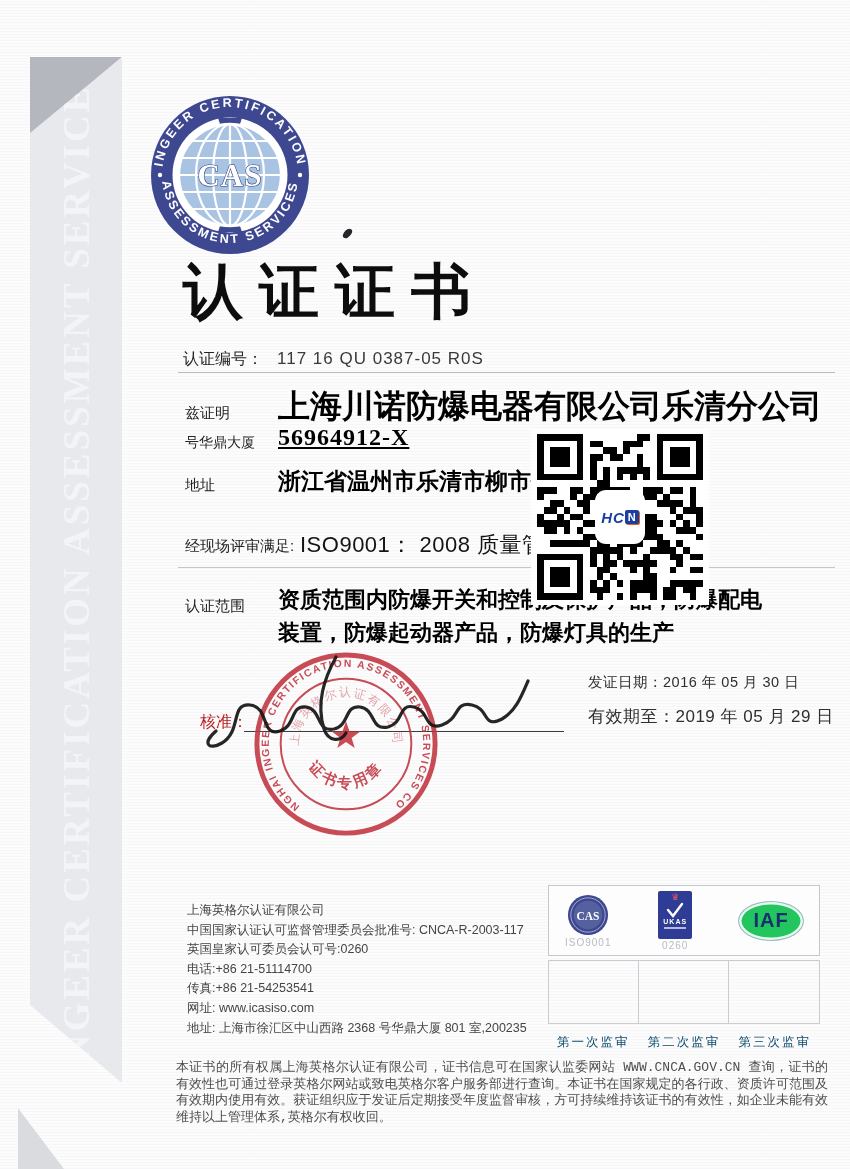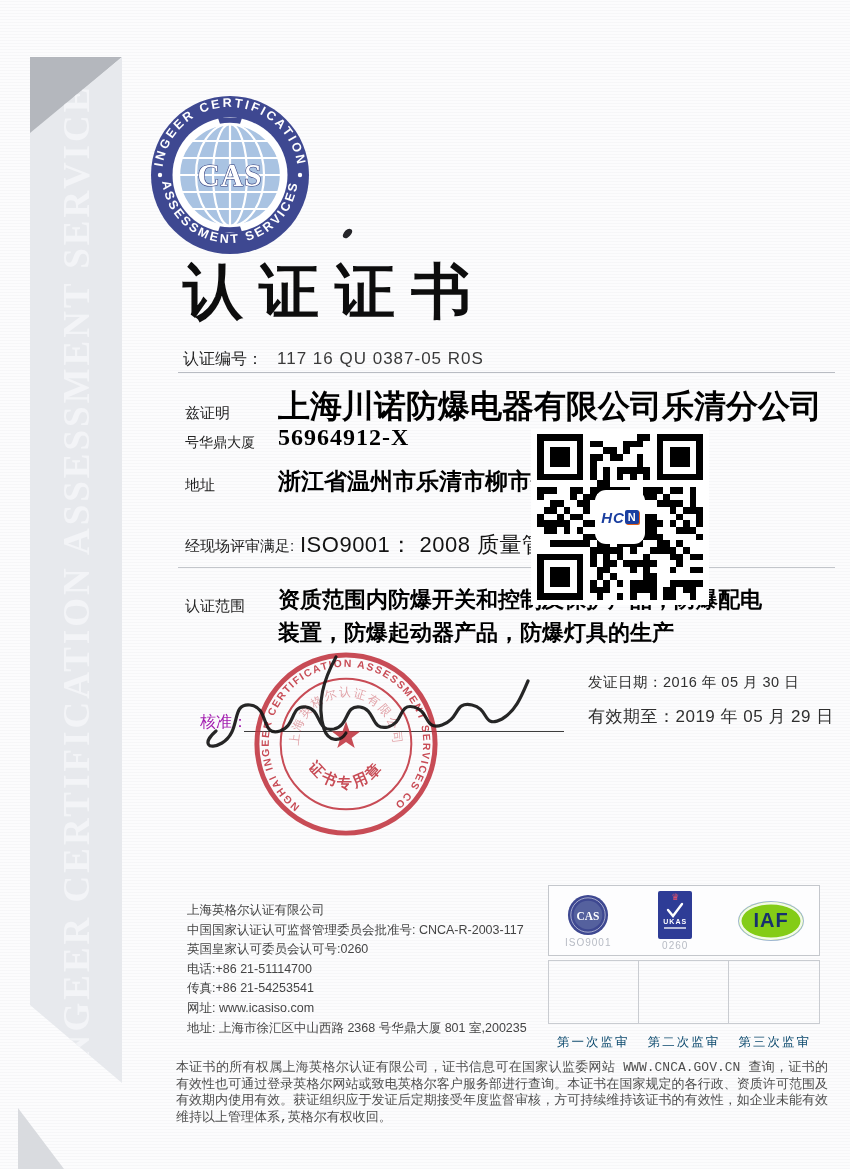--- a/index.html
+++ b/index.html
@@ -29,21 +29,21 @@
         font-size:60px;letter-spacing:16px;color:#0d0d0d;}
   .row-certno{left:183px;top:349px;font-size:16px;color:#333;}
   .row-certno .val{font-size:17px;color:#3a3a3a;letter-spacing:1px;margin-left:14px;}
   .hr1{left:178px;top:372px;width:657px;border-top:1.5px solid #b9bcc3;}
   .lbl{color:#242424;}
   .l-certify{left:185px;top:404px;font-size:15px;}
   .v-company{left:278px;top:385px;font-family:"Liberation Serif", serif;font-weight:bold;
         font-size:32px;color:#000;white-space:nowrap;}
   .l-orgcode{left:185px;top:434px;font-size:14px;}
   .v-orgcode{left:278px;top:424px;font-family:"Liberation Serif", serif;font-weight:bold;
-        font-size:24px;color:#000;letter-spacing:1px;}
+        font-size:24px;color:#000;letter-spacing:1px;text-decoration:underline;}
   .l-addr{left:185px;top:476px;font-size:15px;}
   .v-addr{left:278px;top:466px;font-family:"Liberation Serif", serif;font-weight:bold;
         font-size:23px;color:#000;white-space:nowrap;}
   .l-std{left:185px;top:537px;font-size:15px;}
   .v-std{left:300px;top:530px;font-size:22px;color:#141414;letter-spacing:.5px;white-space:nowrap;}
   .hr2{left:178px;top:567px;width:657px;border-top:1px solid #c3c6cb;}
   .l-scope{left:185px;top:597px;font-size:15px;}
   .v-scope{left:278px;top:583px;font-family:"Liberation Serif", serif;font-weight:bold;
         font-size:22px;line-height:33px;color:#000;white-space:nowrap;}
 
@@ -52,21 +52,21 @@
   .qr svg{position:absolute;left:5px;top:5px;width:168px;height:166px;}
   .qr-logo{position:absolute;left:66px;top:63px;width:46px;height:50px;background:#fff;
         border-radius:9px;box-shadow:0 0 0 2px #fff;display:flex;align-items:center;
         justify-content:center;gap:1px;}
   .qr-logo .lh,.qr-logo .lc{font-weight:900;font-style:italic;font-size:15px;color:#1b3fa0;}
   .qr-logo .ln{display:inline-block;width:14px;height:14px;background:#1b3fa0;color:#fff;
         font-weight:900;font-size:11px;line-height:14px;text-align:center;border-radius:2px;
         font-style:normal;box-shadow:1px 1px 0 #e2601a;}
 
   
-  .l-approve{left:200px;top:712px;font-size:16px;color:#a21caf;}
+  .l-approve{left:200px;top:712px;font-size:16px;color:#b91c1c;}
   .approve-line{left:244px;top:731px;width:320px;border-top:1px solid #3c3c3c;}
   .date-row1{left:588px;top:673px;font-size:14.5px;color:#2f2f2f;letter-spacing:.5px;}
   .date-row2{left:588px;top:705px;font-size:17px;color:#2f2f2f;letter-spacing:.5px;text-align:center;}
 
   .stamp{left:247px;top:645px;width:198px;height:198px;opacity:.88;}
   .signature{left:186px;top:645px;width:350px;height:110px;}
 
   
   .issuer{left:187px;top:901px;font-size:12.5px;color:#454545;}
   .issuer div{height:19.6px;line-height:19.6px;white-space:nowrap;}
@@ -76,21 +76,21 @@
         display:flex;align-items:center;justify-content:space-between;padding:0 16px;
         box-sizing:border-box;background:#fdfdfe;}
   .acc-cell{display:flex;flex-direction:column;align-items:center;justify-content:center;gap:1px;}
   .acc-cap{font-size:10px;color:#b7bbc4;letter-spacing:1px;}
   .ukas{width:34px;height:48px;background:#2e3c96;border-radius:2px;display:flex;
         flex-direction:column;align-items:center;justify-content:flex-start;padding-top:2px;
         box-sizing:border-box;}
   .ukas .crown{font-size:9px;color:#e8536a;line-height:9px;}
   .ukas .uk-label{color:#fff;font-size:7px;font-weight:bold;letter-spacing:1px;line-height:8px;}
   .ukas .uk-sub{width:22px;height:2px;background:rgba(255,255,255,.65);margin-top:1px;}
-  .iaf{width:64px;height:38px;background:#84cc16;border-radius:50%;display:flex;
+  .iaf{width:64px;height:38px;background:#22c55e;border-radius:50%;display:flex;
         align-items:center;justify-content:center;
         box-shadow:inset 0 0 0 2.5px rgba(255,255,255,.9),0 0 0 1px #9db6cf;}
   .iaf span{font-size:20px;font-weight:900;color:#17306e;letter-spacing:1px;}
 
   
   .surv-table{left:548px;top:960px;width:272px;height:64px;border:1px solid #c9ccd1;
         box-sizing:border-box;display:grid;grid-template-columns:repeat(3,1fr);}
   .surv-table .cell{border-right:1px solid #c9ccd1;}
   .surv-table .cell:last-child{border-right:none;}
   .surv-labels{left:548px;top:1034px;width:272px;display:flex;}

